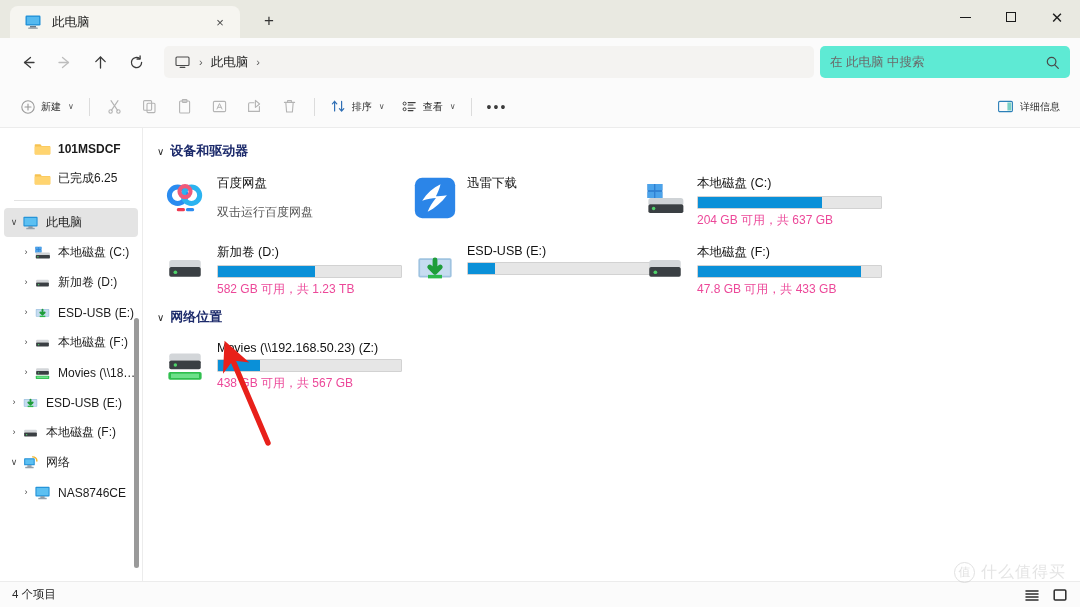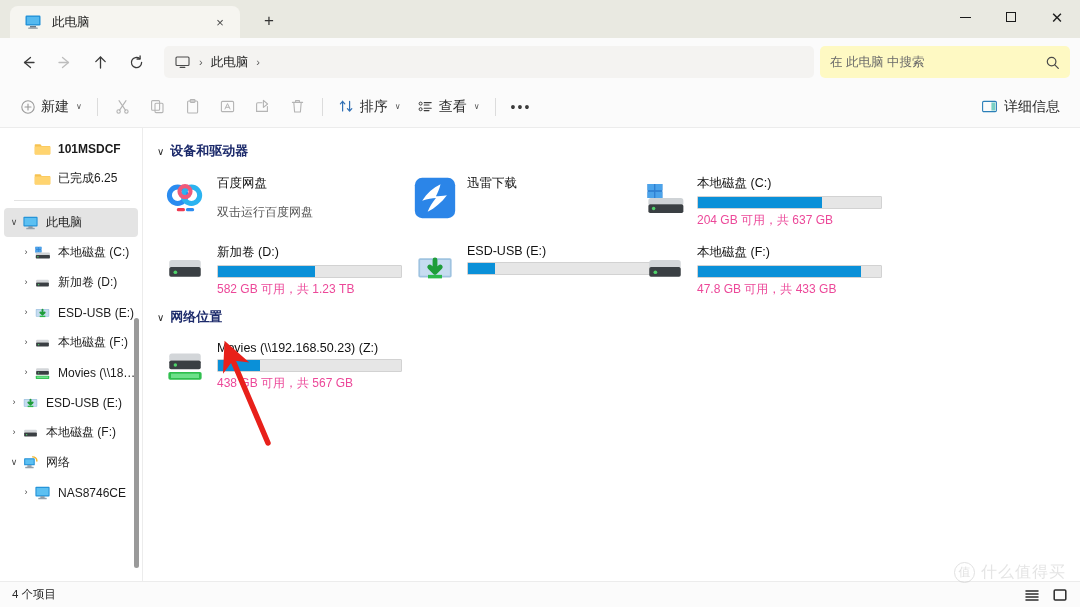--- a/index.html
+++ b/index.html
@@ -89,21 +89,21 @@
     display: flex;
     align-items: center;
     padding: 0 10px;
     gap: 4px;
   }
   .crumb-icon { width: 17px; height: 17px; flex: none; }
   .crumb-sep { color: #5a5a5a; font-size: 11px; padding: 0 4px; }
   .crumb-text { font-size: 12.5px; color: #1a1a1a; }
   .searchbox {
     width: 250px; height: 32px;
-    background: #fef9c3;
+    background: #5eead4;
     border-radius: 5px;
     display: flex; align-items: center;
     padding: 0 10px;
   }
   .searchbox input {
     flex: 1; border: none; outline: none; background: transparent;
     font-size: 12.5px; color: #333;
     font-family: "Liberation Sans", "DejaVu Sans", sans-serif;
   }
   .searchbox input::placeholder { color: #6a6a6a; }
@@ -117,21 +117,21 @@
     border-bottom: 1px solid #ececec;
     flex: none;
     position: relative;
   }
   .tb-item {
     height: 30px; border-radius: 5px;
     display: flex; align-items: center; gap: 5px;
     padding: 0 8px; color: #3c3c3c; font-size: 12.5px;
   }
   .tb-item.icon-only { padding: 0 9px; }
-  .tb-label { font-size: 14px; color: #2b2b2b; }
+  .tb-label { font-size: 10px; color: #2b2b2b; }
   .tb-chev { font-size: 8px; color: #555; margin-left: 2px; }
   .tb-sep { width: 1px; height: 18px; background: #dcdcdc; margin: 0 7px; }
   .tb-right {
     position: absolute; right: 12px;
     display: flex; align-items: center; gap: 6px;
     height: 30px; padding: 0 8px; border-radius: 5px;
   }
   .tb-dots { letter-spacing: 2px; font-size: 14px; color: #3c3c3c; }
 
   

